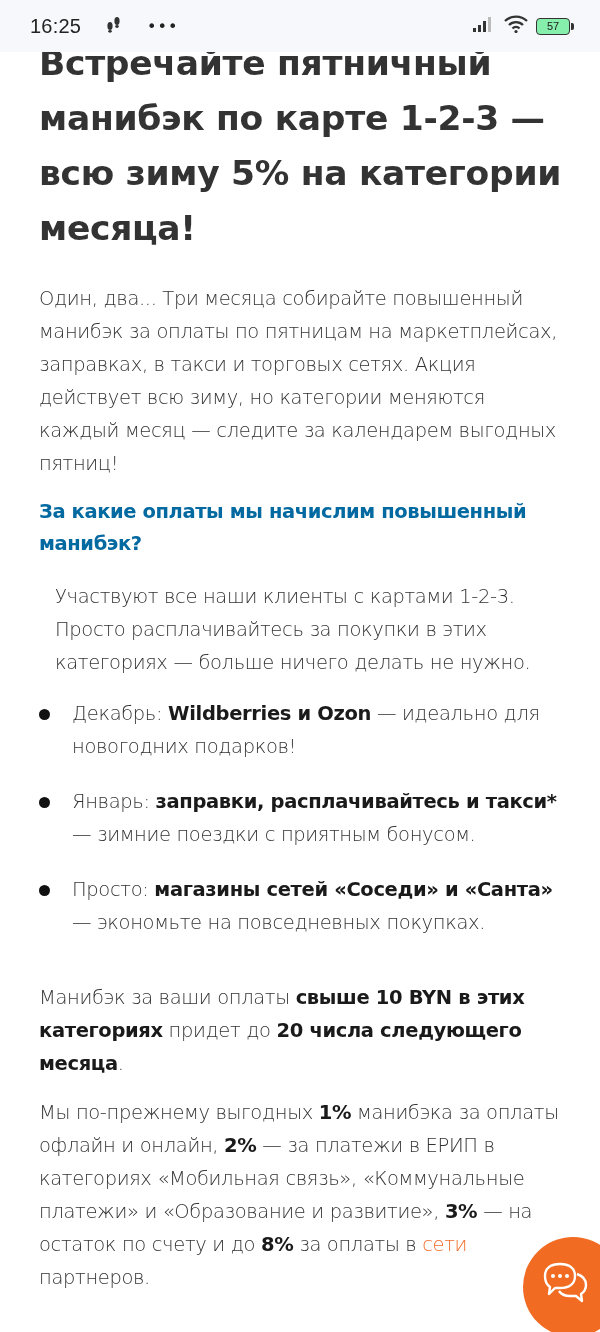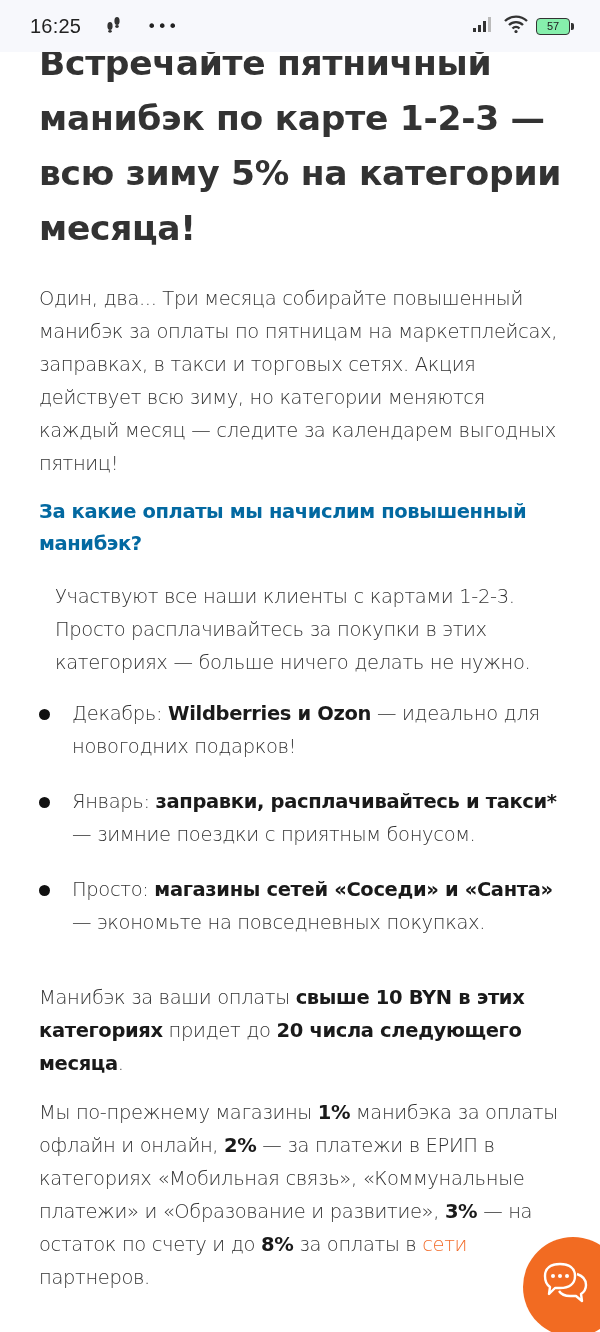--- a/index.html
+++ b/index.html
@@ -120,21 +120,21 @@
       <b>заправки, расплачивайтесь и такси*</b><span> — зимние поездки с приятным бонусом.</span>
     </li>
     <li>
       <span>Просто:</span>
       <b>магазины сетей «Соседи» и «Санта»</b><span> — экономьте на повседневных покупках.</span>
     </li>
   </ul>
 
   <p class="p3"><span>Манибэк за ваши оплаты </span><b>свыше 10 BYN в этих категориях</b><span> придет до </span><b>20 числа следующего месяца</b><span>.</span></p>
 
-  <p class="p4"><span>Мы по-прежнему магазины </span><b>1%</b><span> манибэка за оплаты офлайн и онлайн, </span><b>2%</b><span> — за платежи в ЕРИП в категориях «Мобильная связь», «Коммунальные платежи» и «Образование и развитие», </span><b>3%</b><span> — на остаток по счету и до </span><b>8%</b><span> за оплаты в </span><a class="link" href="#">сети</a><span> партнеров.</span></p>
+  <p class="p4"><span>Мы по-прежнему выгодных </span><b>1%</b><span> манибэка за оплаты офлайн и онлайн, </span><b>2%</b><span> — за платежи в ЕРИП в категориях «Мобильная связь», «Коммунальные платежи» и «Образование и развитие», </span><b>3%</b><span> — на остаток по счету и до </span><b>8%</b><span> за оплаты в </span><a class="link" href="#">сети</a><span> партнеров.</span></p>
 </div>
 
 <div class="chat-fab">
   <span>
     <svg width="48" height="46" viewBox="0 0 48 46" fill="none" stroke="#fff" stroke-width="2.4" stroke-linejoin="round">
       <path d="M4 16 C4 8 10 4 19 4 C28 4 34 8 34 16 C34 24 28 28 19 28 L14 28 L8 34 L9 27 C6 25 4 21 4 16 Z"></path>
       <path d="M36 14 C42 16 45 20 45 25 C45 29 43 32 40 34 L41 41 L35 36 L29 36 C24 36 20 34 18 31"></path>
       <circle cx="12" cy="16" r="2" fill="#fff" stroke="none"></circle>
       <circle cx="19" cy="16" r="2" fill="#fff" stroke="none"></circle>
       <circle cx="26" cy="16" r="2" fill="#fff" stroke="none"></circle>

